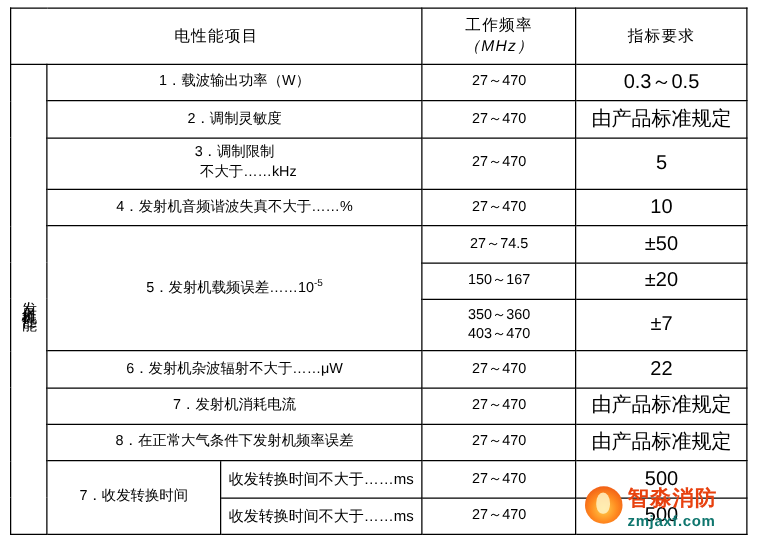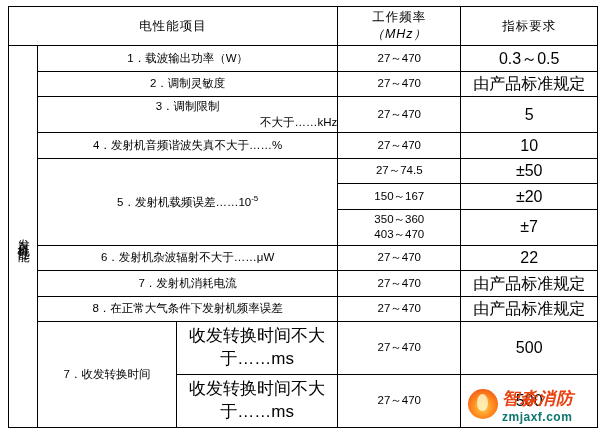--- a/index.html
+++ b/index.html
@@ -63,33 +63,32 @@
   }
   .item {
     text-align: left;
     padding-left: 14px;
     padding-right: 6px;
     font-size: 11.5px;
   }
   .item .sub {
     display: block;
     padding-left: 22px;
-    text-align: right;
   }
   .sup {
     font-size: 8px;
     vertical-align: super;
   }
   .freq { font-size: 11.5px; }
   .req  { font-size: 16px; }
   .twoline span { display: block; }
   .sublabel {
     text-align: left;
     padding-left: 8px;
-    font-size: 17px;
+    font-size: 12px;
   }
   
   #watermark {
     position: absolute;
     right: 6px;
     bottom: 2px;
     width: 132px;
     height: 46px;
     pointer-events: none;
   }
@@ -114,21 +113,20 @@
     opacity: .85;
   }
   #watermark .wmtext {
     position: absolute;
     left: 34px;
     top: 0px;
     font-size: 17px;
     font-weight: bold;
     color: #e8410f;
     letter-spacing: 1px;
-    font-style: italic;
   }
   #watermark .wmurl {
     position: absolute;
     left: 34px;
     top: 23px;
     font-size: 12px;
     font-weight: bold;
     color: #0f766e;
     letter-spacing: .5px;
   }

